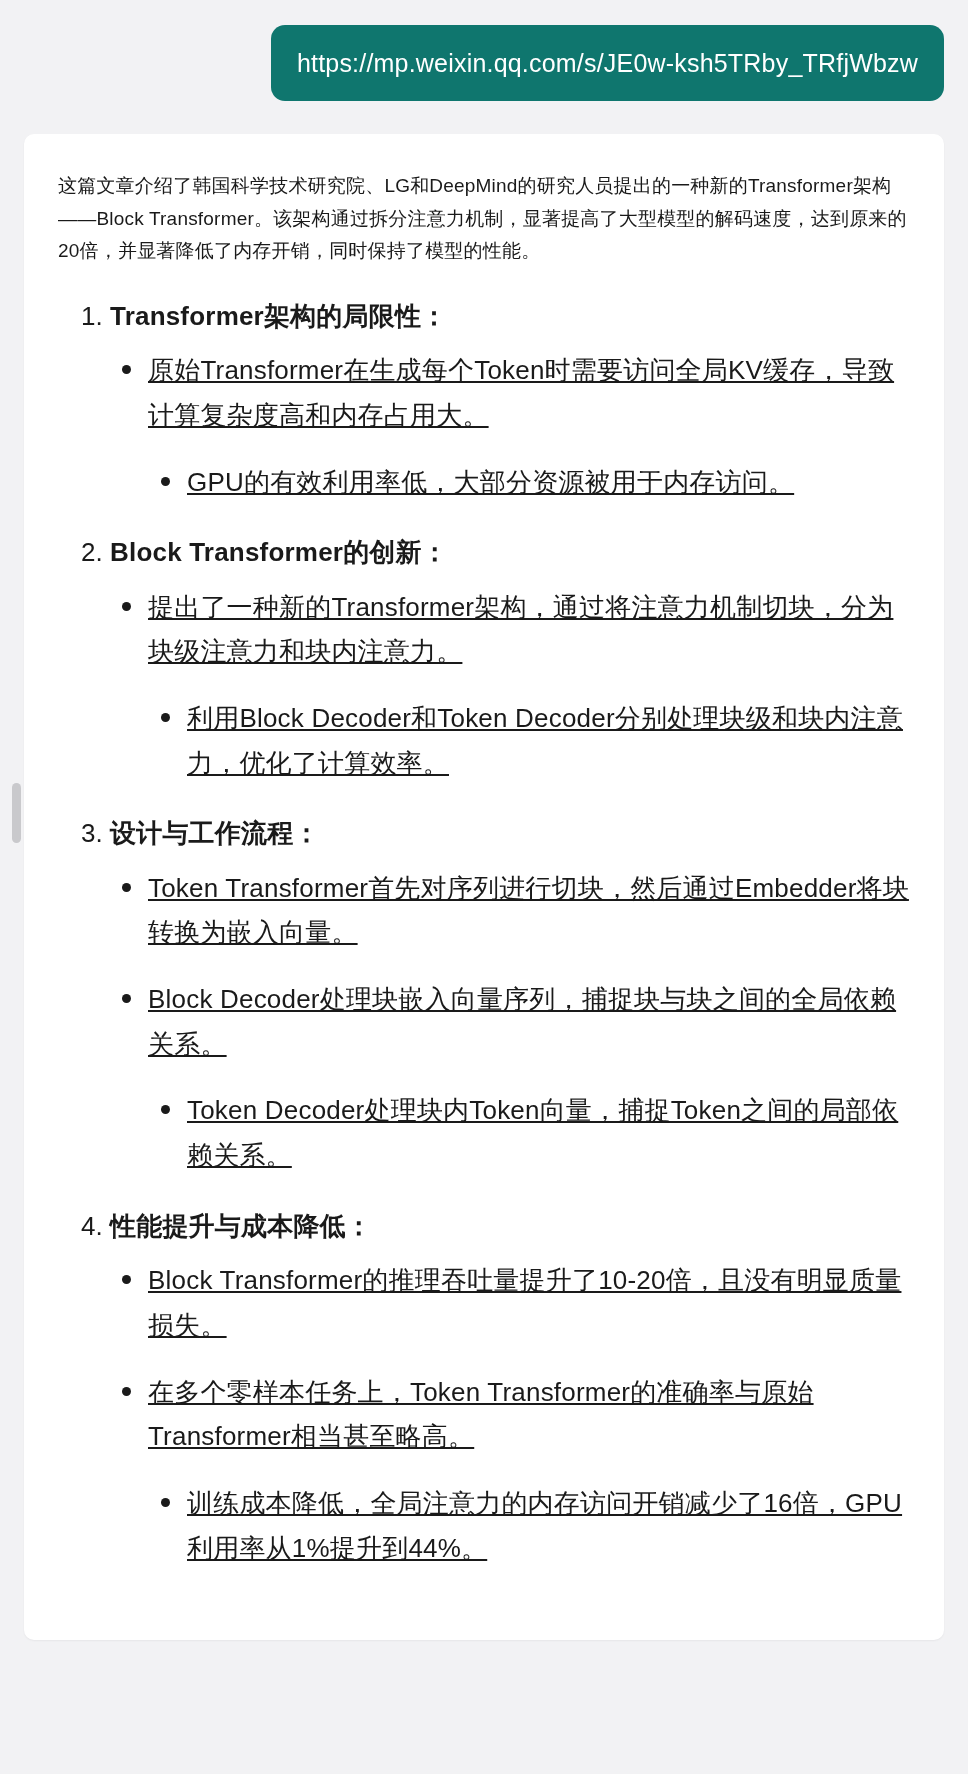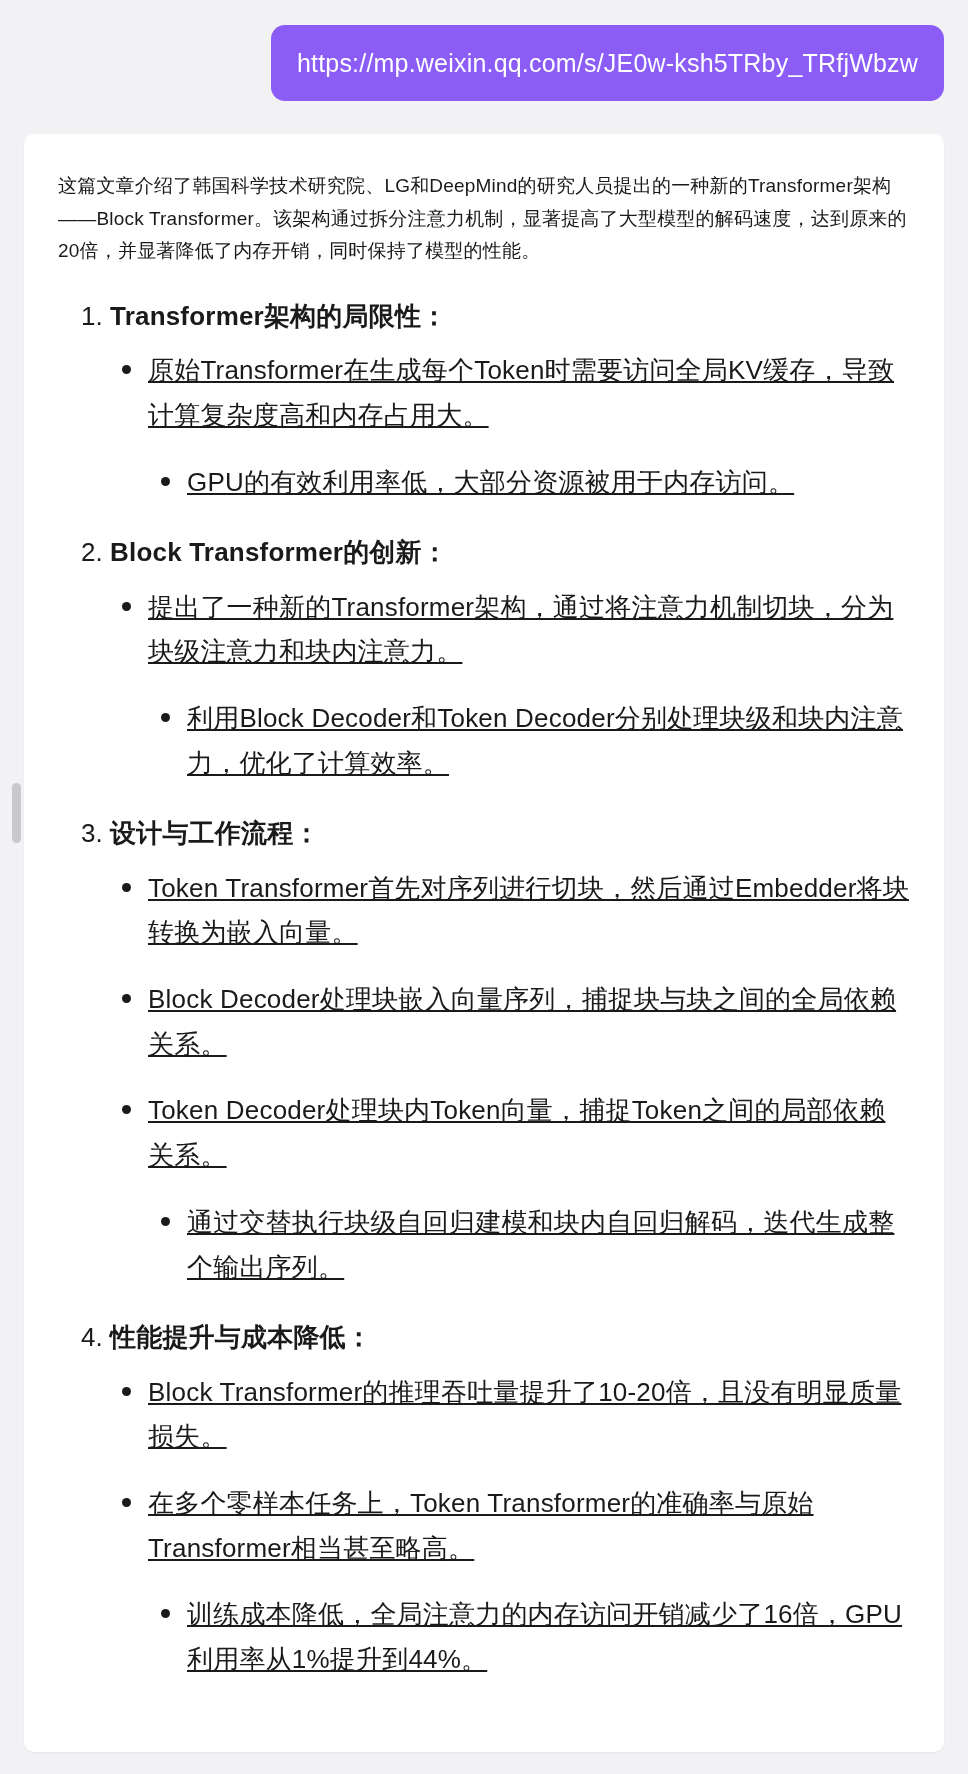--- a/index.html
+++ b/index.html
@@ -16,21 +16,21 @@
     background: #f2f2f4;
     overflow: hidden;
   }
   
   .user-row {
     display: flex;
     justify-content: flex-end;
     padding: 25px 24px 0 24px;
   }
   .user-bubble {
-    background: #8b5cf6;
+    background: #0f766e;
     color: #ffffff;
     border-radius: 14px;
     padding: 23px 26px;
     font-size: 25px;
     line-height: 1.2;
     max-width: 720px;
     word-break: break-all;
     letter-spacing: 0.2px;
   }
   
@@ -142,21 +142,20 @@
           <li>利用Block Decoder和Token Decoder分别处理块级和块内注意力，优化了计算效率。</li>
         </ul>
       </li>
 
       <li>
         <span class="li-head">设计与工作流程：</span>
         <ul class="sub-list">
           <li>Token Transformer首先对序列进行切块，然后通过Embedder将块转换为嵌入向量。</li>
           <li>Block Decoder处理块嵌入向量序列，捕捉块与块之间的全局依赖关系。</li>
           <li>Token Decoder处理块内Token向量，捕捉Token之间的局部依赖关系。</li>
-          <li>通过交替执行块级自回归建模和块内自回归解码，迭代生成整个输出序列。</li>
         </ul>
       </li>
 
       <li>
         <span class="li-head">性能提升与成本降低：</span>
         <ul class="sub-list">
           <li>Block Transformer的推理吞吐量提升了10-20倍，且没有明显质量损失。</li>
           <li>在多个零样本任务上，Token Transformer的准确率与原始Transformer相当甚至略高。</li>
           <li>训练成本降低，全局注意力的内存访问开销减少了16倍，GPU利用率从1%提升到44%。</li>
         </ul>

